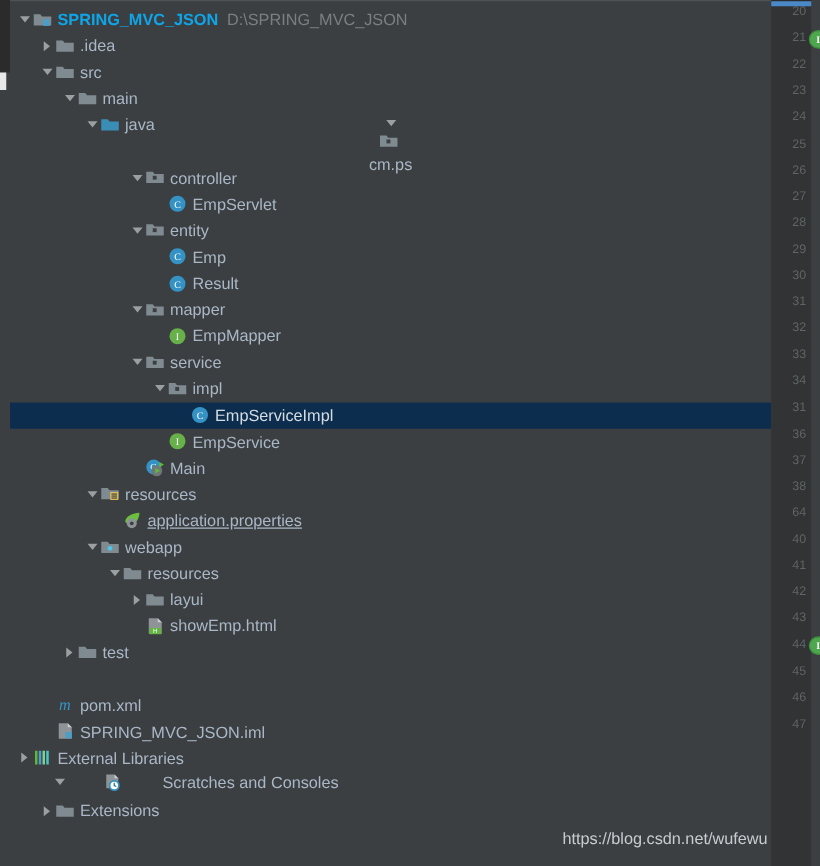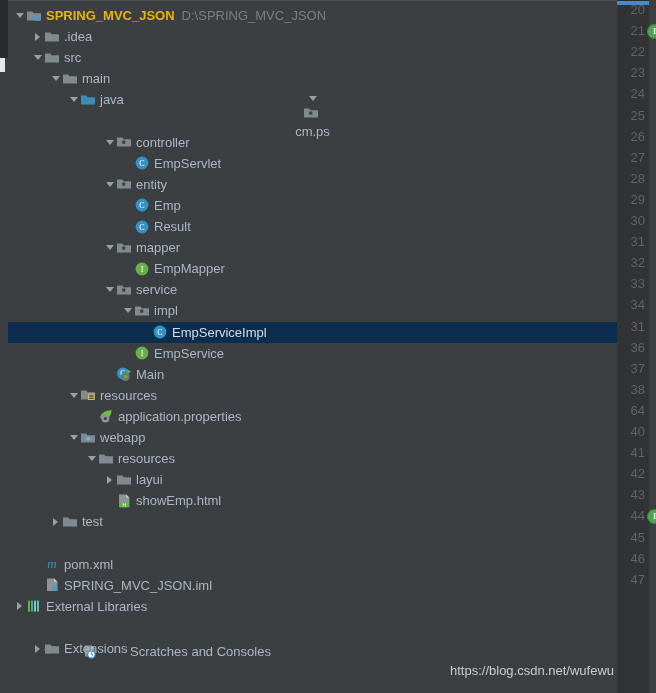--- a/index.html
+++ b/index.html
@@ -44,21 +44,21 @@
   }
   .row.sel{ background:#0d2d4e; }
   .row.hl{ background:#55504a; }
   .row .label{
     color:#a9b7c6;font-size:13px;line-height:21px;
   }
   .row.sel .label{ color:#d5dde4; }
   .row .path{
     color:#7a7f82;font-size:13px;margin-left:7px;
   }
-  .row .label.bold{ color:#eab308;font-weight:bold; }
+  .row .label.bold{ color:#0ea5e9;font-weight:bold; }
 
   
   .arrow{
     width:11px;height:21px;flex:0 0 11px;
     display:flex;align-items:center;justify-content:center;
   }
   .arrow i{display:block;}
   .arrow.right i{
     width:0;height:0;border-left:5px solid #9a9fa2;
     border-top:4px solid transparent;border-bottom:4px solid transparent;
@@ -83,21 +83,21 @@
     background:#313335;
   }
   .gutter-top{
     position:absolute;left:617px;top:1px;width:39px;height:4px;background:#4a88c7;
   }
   .gutter-head{
     position:absolute;left:617px;top:0;width:39px;height:1px;background:#2b2b2b;
   }
   .lnum{
     position:absolute;right:4px;width:28px;height:21px;line-height:21px;
-    text-align:right;color:#5f6466;font-size:13px;
+    text-align:right;color:#5f6466;font-size:10px;
     font-family:"Liberation Sans","DejaVu Sans",sans-serif;
   }
   .marker{
     position:absolute;left:647px;width:13px;height:13px;border-radius:50%;
     background:#4ea64e;border:1px solid #3d8a3d;
     display:flex;align-items:center;justify-content:center;
     color:#ffffff;font-size:8px;font-weight:bold;font-family:"Liberation Serif",serif;
   }
   .rail{
     position:absolute;left:649px;top:0;width:7px;height:693px;background:#3c3f41;
@@ -365,21 +365,21 @@
           <svg width="16" height="16" viewBox="0 0 16 16">
             <path d="M1 3.4 L1 12.4 L15 12.4 L15 5.2 L7.6 5.2 L6.2 3.4 Z" fill="#7f8b91"></path>
             <rect x="8.2" y="6.6" width="6.4" height="6.4" fill="#d9bb5a"></rect>
             <rect x="9.2" y="7.8" width="4.4" height="0.9" fill="#3c3f41"></rect>
             <rect x="9.2" y="9.4" width="4.4" height="0.9" fill="#3c3f41"></rect>
             <rect x="9.2" y="11" width="4.4" height="0.9" fill="#3c3f41"></rect>
           </svg>
         </div>
         <span class="label">resources</span>
       </div>
-      <div class="row" style="top: 405.9px;">
+      <div class="row" style="top: 405.9px; text-decoration: underline;">
         <div class="gap" style="width: 78px;"></div>
         <div class="arrow none">
           <i></i>
         </div>
         <div class="icon">
           <svg width="16" height="16" viewBox="0 0 16 16">
             <path d="M2.2 9.6 C2.2 4.6 8.4 2.4 13.6 2.2 C13 8.2 10.4 11.6 5.4 11.8 Z" fill="#6cbf3f"></path>
             <circle cx="7.4" cy="10.6" r="4" fill="#8d9396"></circle>
             <circle cx="7.4" cy="10.6" r="1.5" fill="#3c3f41"></circle>
           </svg>
@@ -484,21 +484,21 @@
         <div class="icon">
           <svg width="16" height="16" viewBox="0 0 16 16">
             <rect x="2" y="2.6" width="2" height="11" fill="#5fb83d"></rect>
             <rect x="5" y="2.6" width="2" height="11" fill="#4a9ec7"></rect>
             <rect x="8" y="2.6" width="2" height="11" fill="#7fcf8f"></rect>
             <rect x="11" y="2.6" width="2" height="11" fill="#4ec3c3"></rect>
           </svg>
         </div>
         <span class="label">External Libraries</span>
       </div>
-      <div class="row" style="top: 641px; gap: 28px;">
+      <div class="row" style="top: 615px; gap: 28px;">
         <div class="gap" style="width: 6px;"></div>
         <div class="arrow down">
           <i></i>
         </div>
         <div class="icon">
           <svg width="16" height="16" viewBox="0 0 16 16">
             <path d="M3 1.6 L9.6 1.6 L12.6 4.6 L12.6 12.6 L3 12.6 Z" fill="#8d9396"></path>
             <path d="M9.6 1.6 L12.6 4.6 L9.6 4.6 Z" fill="#c9ced0"></path>
             <circle cx="9.4" cy="10.4" r="4.4" fill="#3592c4"></circle>
             <circle cx="9.4" cy="10.4" r="3" fill="#ffffff"></circle>

